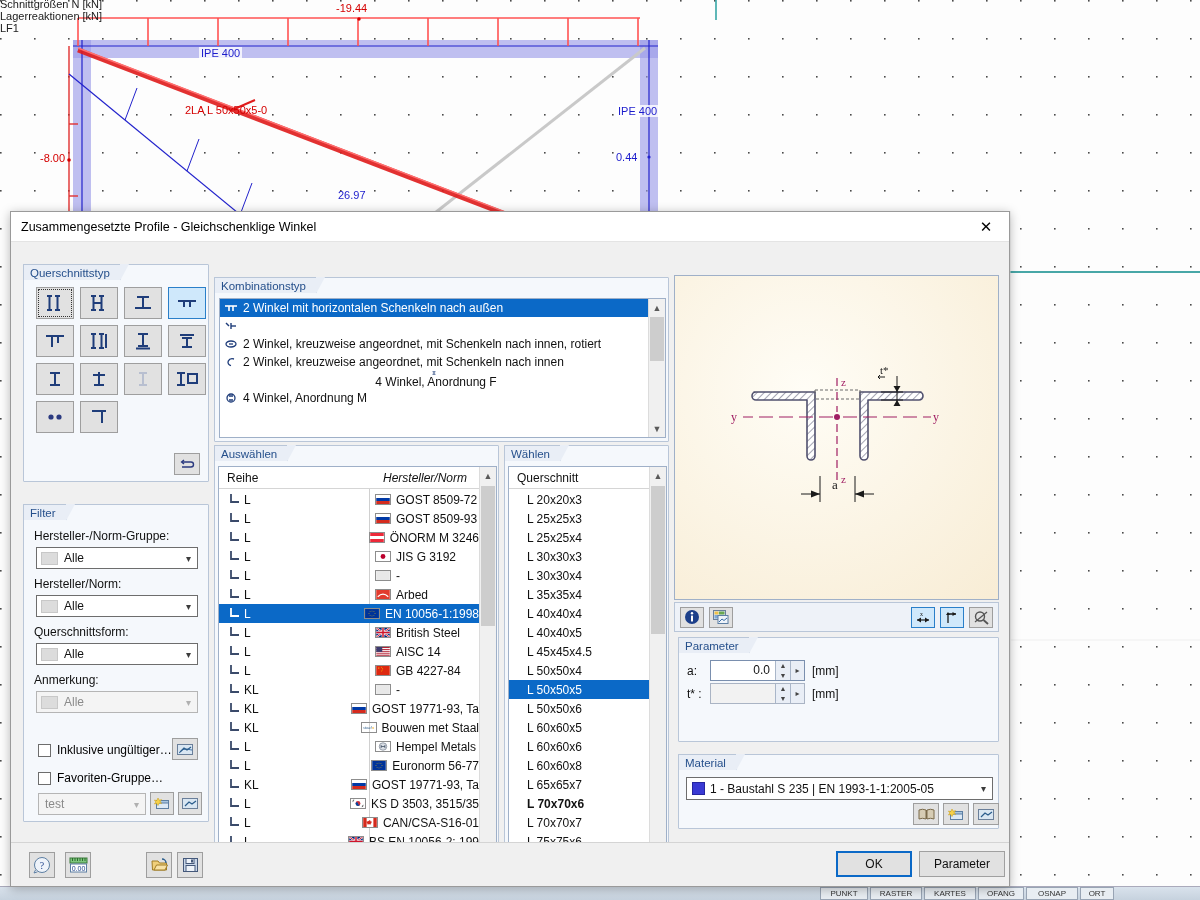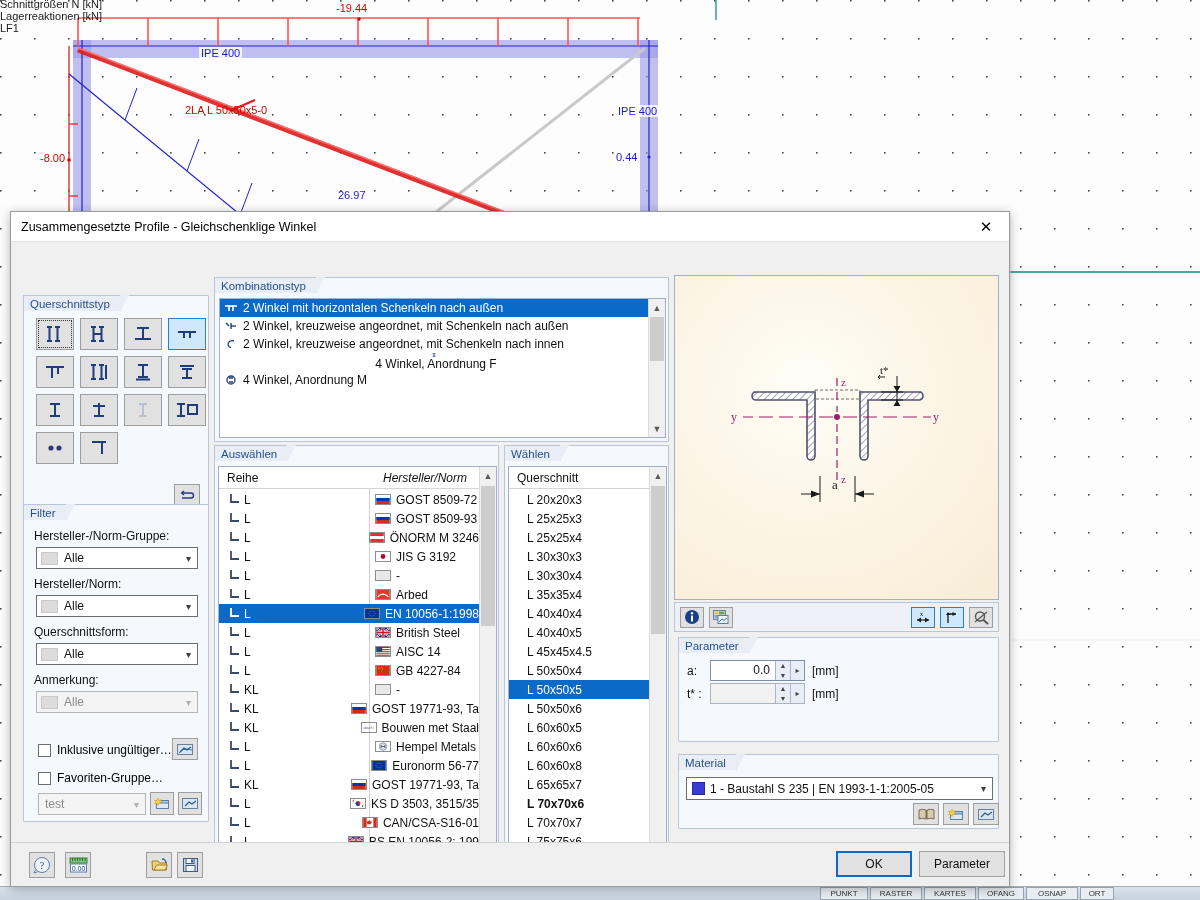--- a/index.html
+++ b/index.html
@@ -265,21 +265,21 @@
 
 <div id="dialog">
 
   <div id="titlebar">
     <span class="t">Zusammengesetzte Profile - Gleichschenklige Winkel</span>
     <span id="close-btn">✕</span>
   </div>
 
   <div id="dialog-body">
 
-    <div class="group" style="left:12px; top:53px; width:186px; height:218px;">
+    <div class="group" style="left:12px; top:22px; width:186px; height:218px;">
       <div class="glabel">Querschnittstyp</div>
       <div id="cs-grid">
 
         <div class="cs-btn focus">
           <svg width="26" height="20" viewBox="0 0 26 20">
               <g stroke="#1f3d7a" stroke-width="2" fill="none">
             <path d="M7 3 h0 M5 3 h5 M7.5 3 v14 M5 17 h5"></path>
                 <path d="M18 3 h-5 M15.5 3 v14 M13 17 h5"></path>
           </g>
             </svg>
@@ -491,21 +491,29 @@
             <span>2 Winkel mit horizontalen Schenkeln nach außen</span>
           </div>
           <div class="lrow" style="height:18px; padding-left:4px;">
             <svg width="14" height="10" viewBox="0 0 14 10" style="margin-right:5px">
               <g stroke="#1f3d7a" stroke-width="1.4" fill="none">
                   <path d="M2 2 l3 3"></path>
                   <path d="M7 2 v6"></path>
                   <path d="M7 5 h5"></path>
                 </g>
               </svg>
-            <span>2 Winkel, kreuzweise angeordnet, mit Schenkeln nach außen</span>
+          </div>
+          <div class="lrow" style="height:18px; padding-left:4px;">
+            <svg width="14" height="10" viewBox="0 0 14 10" style="margin-right:5px">
+              <g stroke="#1f3d7a" stroke-width="1.3" fill="none">
+                  <ellipse cx="7" cy="5" rx="5" ry="3"></ellipse>
+                  <path d="M5 5 h4"></path>
+                </g>
+              </svg>
+            <span>2 Winkel, kreuzweise angeordnet, mit Schenkeln nach innen, rotiert</span>
           </div>
           <div class="lrow" style="height:18px; padding-left:4px;">
             <svg width="14" height="10" viewBox="0 0 14 10" style="margin-right:5px">
               <g stroke="#1f3d7a" stroke-width="1.3" fill="none">
                   <path d="M10 2 a4.5 3.5 0 1 0 -3 6.6"></path>
                 </g>
               </svg>
             <span>2 Winkel, kreuzweise angeordnet, mit Schenkeln nach innen</span>
           </div>
           <div class="lrow" style="height:18px; padding-left:4px;flex-direction:column;">

